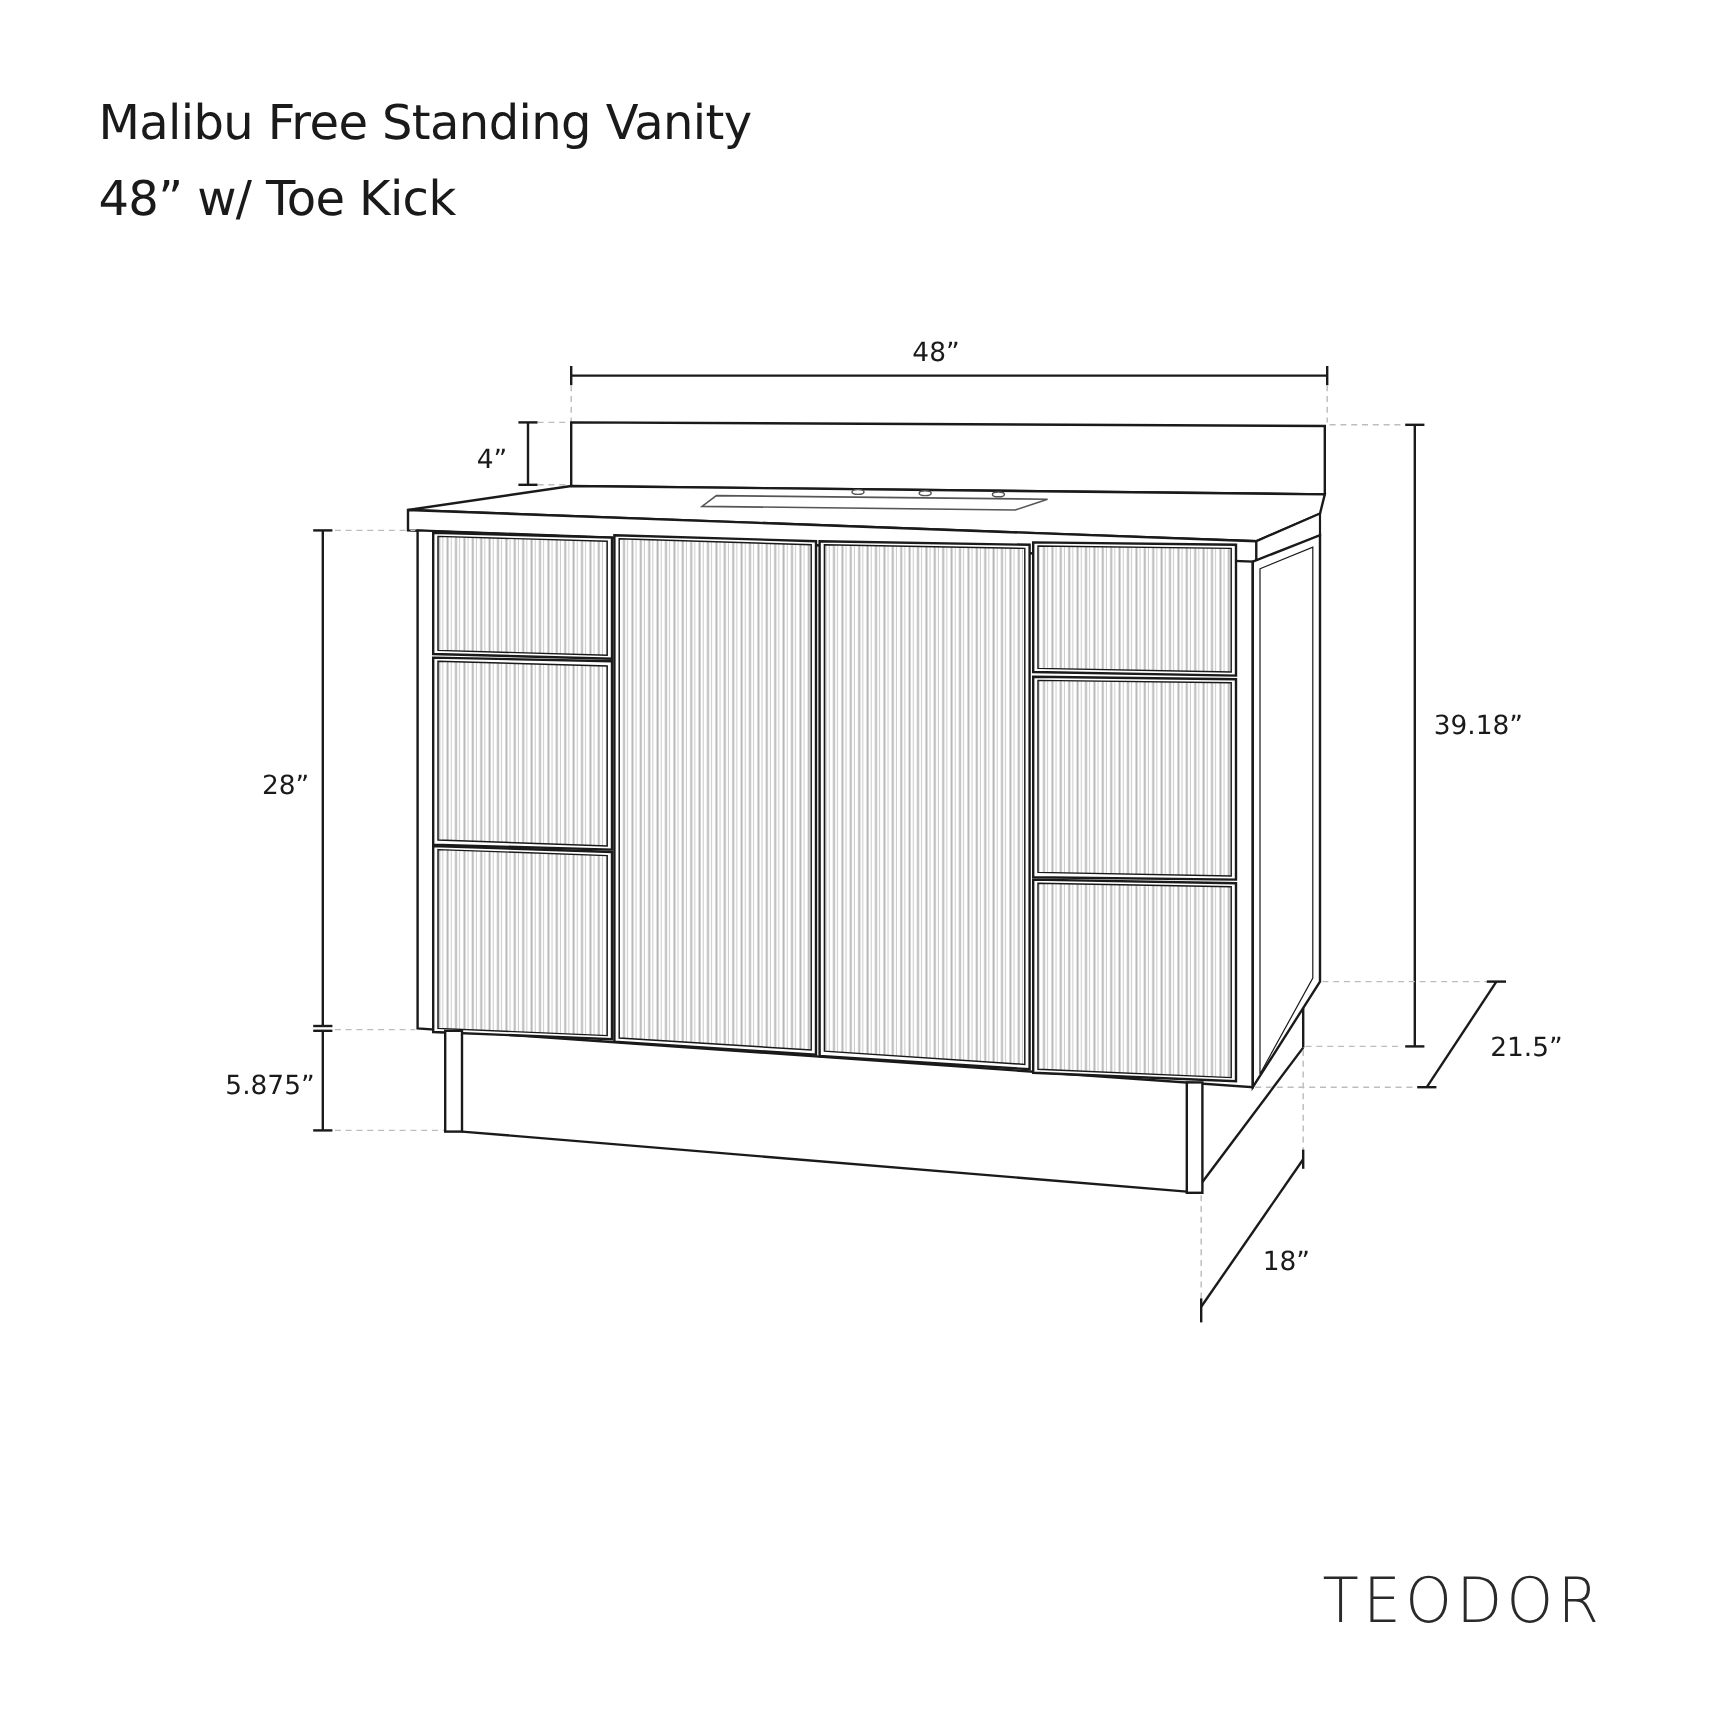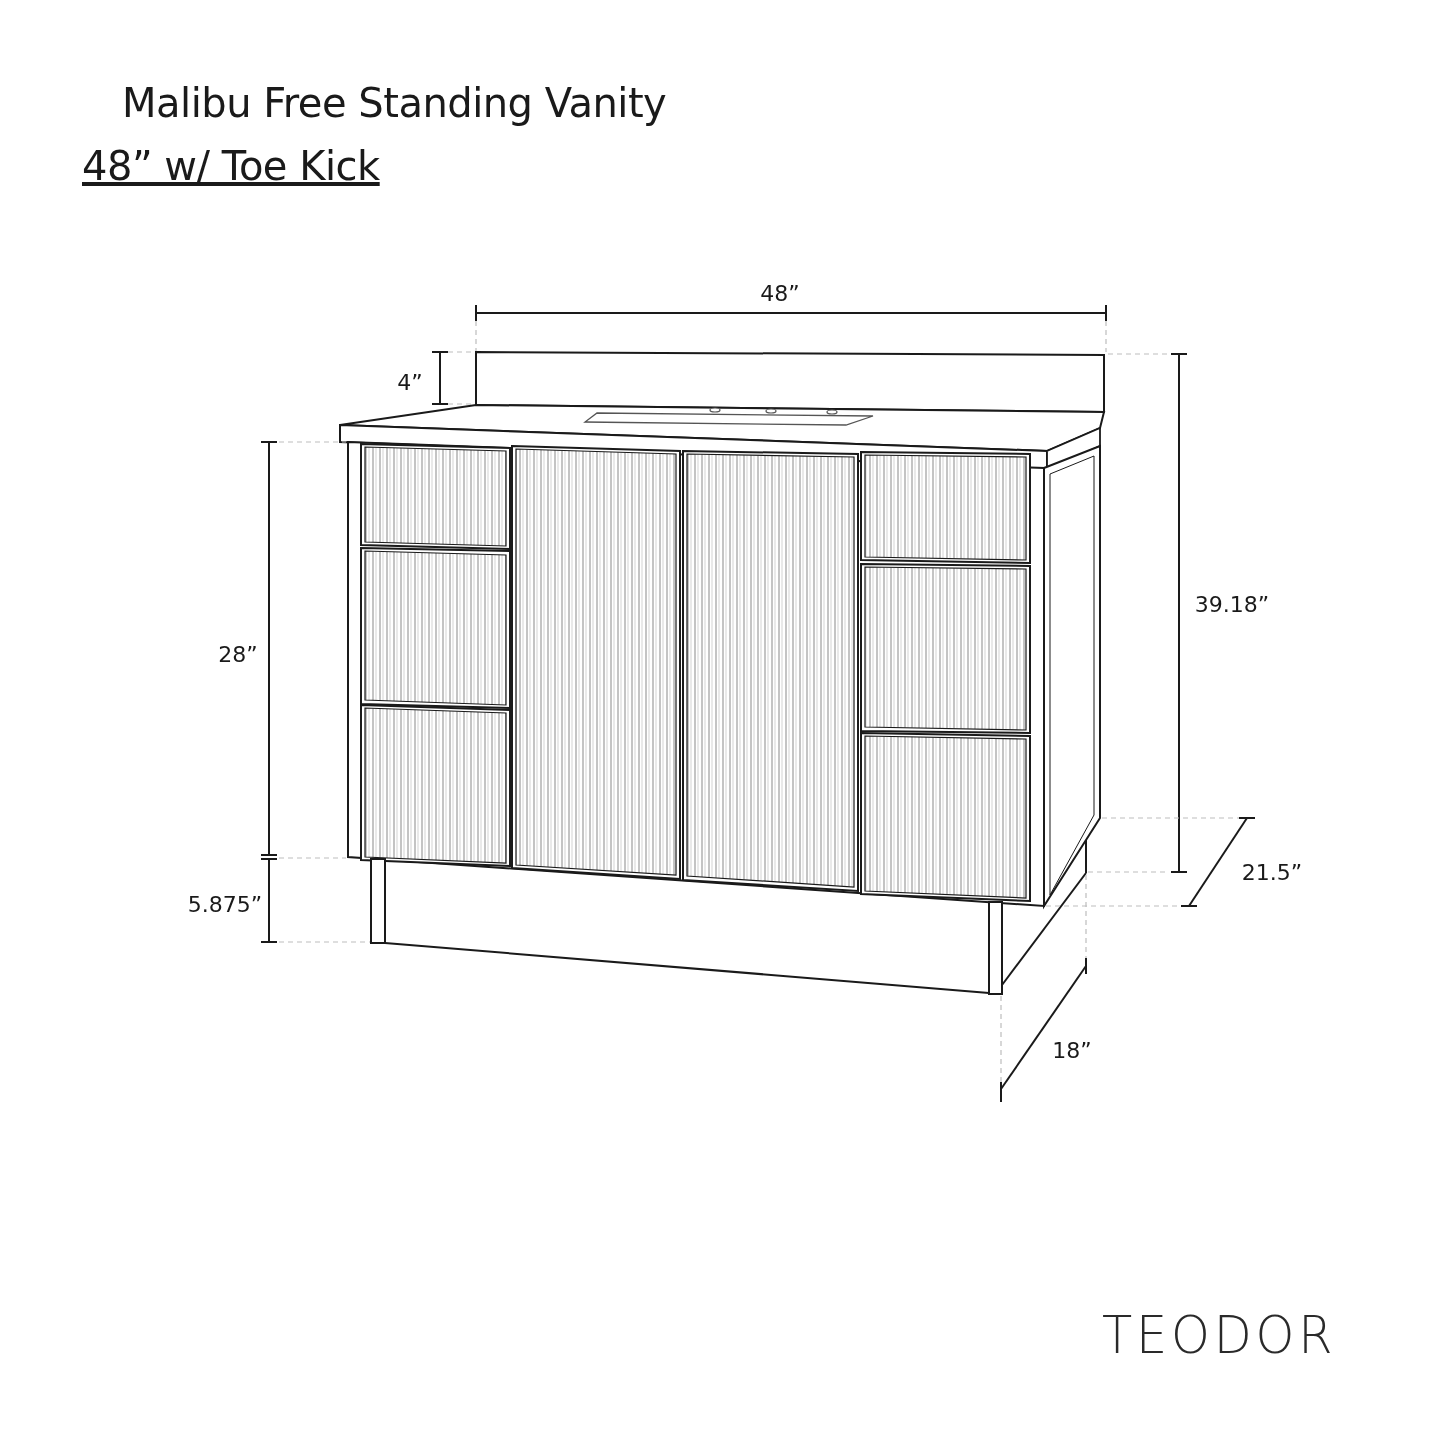--- a/index.html
+++ b/index.html
@@ -1,19 +1,19 @@
 <!DOCTYPE html>
 <html><head>
 <meta charset="utf-8">
 <style>
   html, body { margin:0; padding:0; background:#ffffff; }
   body { width:1445px; height:1445px; position:relative; overflow:hidden; font-family:"DejaVu Sans", sans-serif; color:#1a1a1a; }
   .title { position:absolute; left:82px; font-size:40px; font-weight:400; letter-spacing:-0.5px; color:#1a1a1a; }
-  #title1 { top:80px;margin-left:40px; }
-  #title2 { top:143px;text-decoration:underline; }
+  #title1 { top:80px; }
+  #title2 { top:143px; }
   .brand { position:absolute; left:1102px; top:1305px; font-size:52px; font-weight:200; letter-spacing:4px; color:#2a2a2a; font-family:"DejaVu Sans", sans-serif; transform:scaleX(0.95); transform-origin:left; }
   svg { position:absolute; left:0; top:0; }
   .dimtxt { font-family:"DejaVu Sans", sans-serif; font-size:22px; fill:#1a1a1a; }
 </style>
 </head>
 <body>
 
 <div class="title" id="title1">Malibu Free Standing Vanity</div>
 <div class="title" id="title2">48” w/ Toe Kick</div>
 

